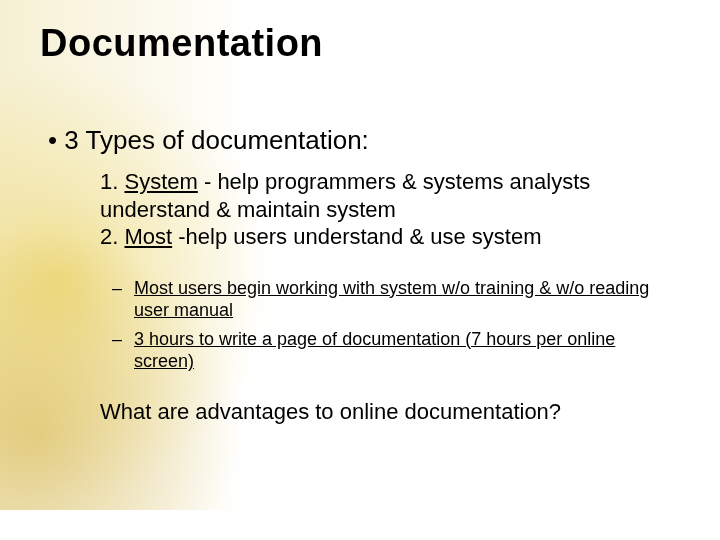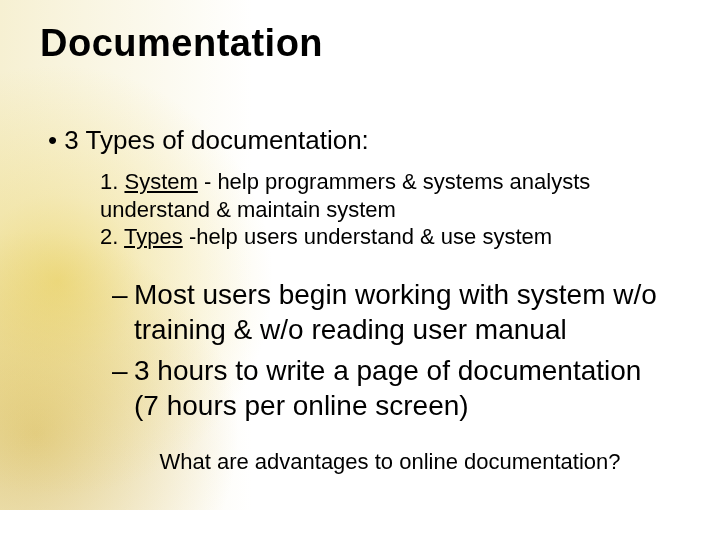--- a/index.html
+++ b/index.html
@@ -50,55 +50,55 @@
     content: "• ";
   }
   .numbered {
     font-size: 22px;
     margin: 0 0 26px 60px;
     line-height: 1.25;
     max-width: 560px;
   }
   .underline { text-decoration: underline; }
   .dash-list {
-    font-size: 28px;
+    font-size: 18px;
     margin: 14px 0 26px 72px;
     line-height: 1.25;
     max-width: 560px;
+    text-decoration: underline;
   }
   .dash-item {
     position: relative;
     padding-left: 22px;
     margin-bottom: 6px;
   }
   .dash-item::before {
     content: "–";
     position: absolute;
     left: 0;
   }
   .closing {
     font-size: 22px;
     margin-left: 60px;
-    text-align: center;
   }
 </style>
 </head>
 <body>
 
 <div class="slide">
   <div class="bg-wash"></div>
   <div class="content">
 
     <h1 class="title">Documentation</h1>
 
     <p class="top-bullet">3 Types of documentation:</p>
 
     <div class="numbered">
       <div>1. <span class="underline">System</span><span> - help programmers &amp; systems   analysts understand &amp; maintain system</span></div>
-      <div>2. <span class="underline">Types</span><span> -help users understand &amp; use system</span></div>
+      <div>2. <span class="underline">Most</span><span> -help users understand &amp; use system</span></div>
     </div>
 
     <div class="dash-list">
       <div class="dash-item">Most users begin working with system w/o training &amp; w/o reading user manual</div>
       <div class="dash-item">3 hours to write a page of documentation (7 hours per online screen)</div>
     </div>
 
     <p class="closing">What are advantages to online documentation?</p>
 
   </div>

